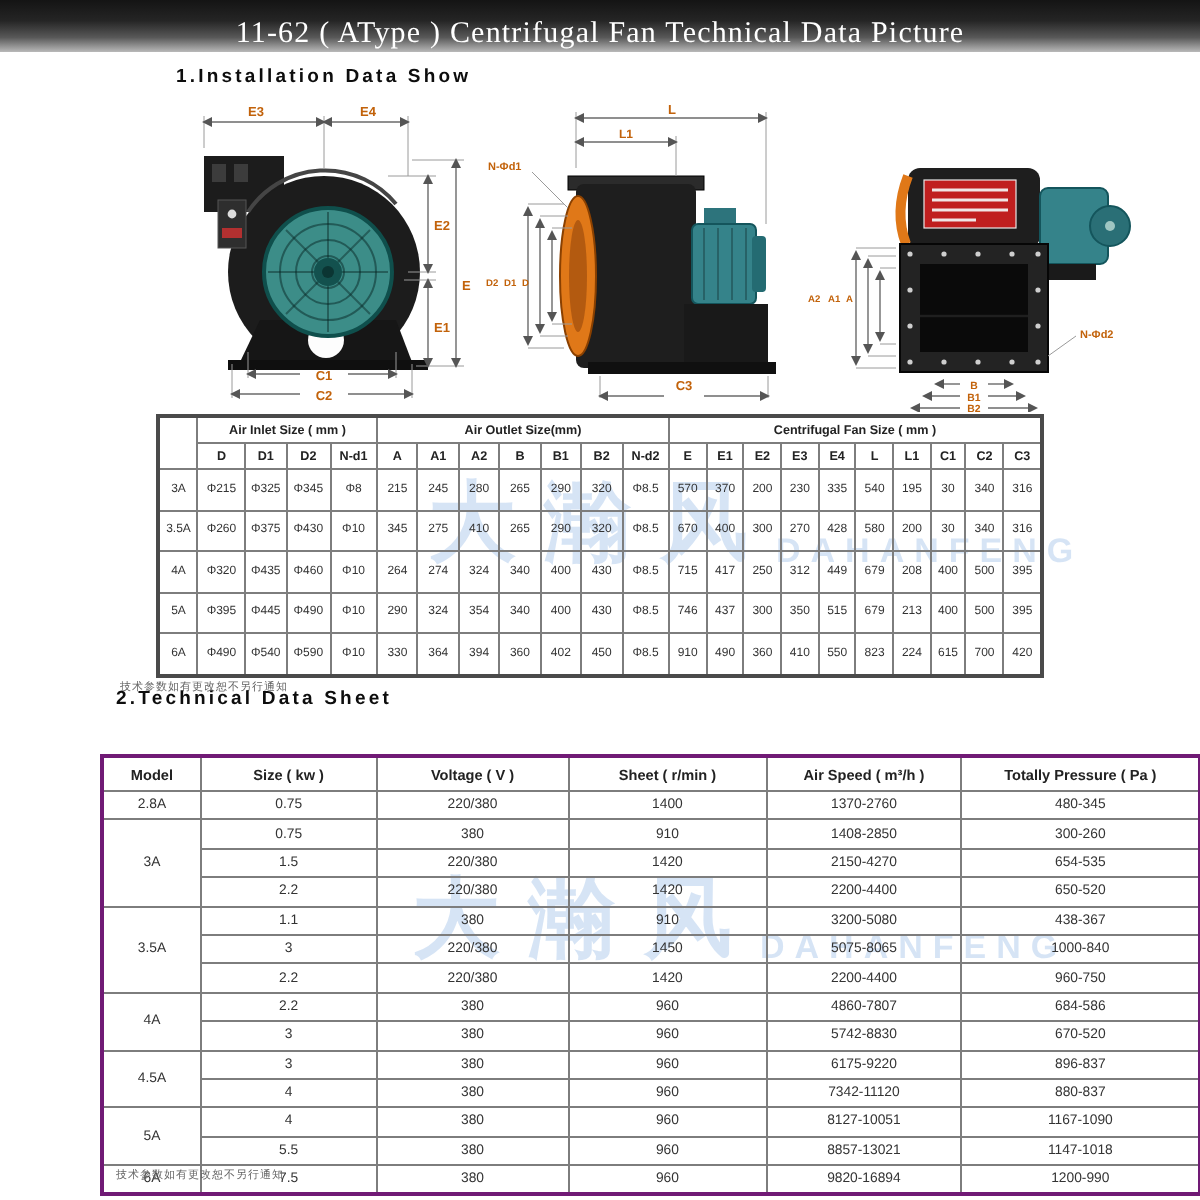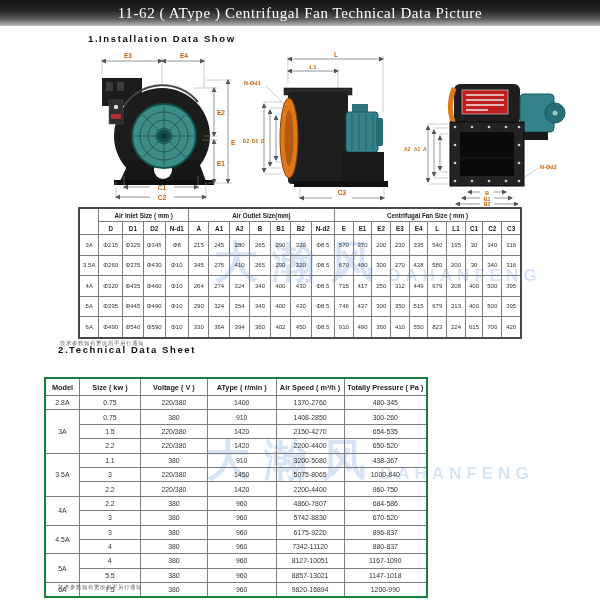--- a/index.html
+++ b/index.html
@@ -1,20 +1,20 @@
 <!DOCTYPE html>
 <html><head>
 <meta charset="utf-8">
 <style>
   html,body{margin:0;padding:0}
   body{width:600px;height:600px;background:#fff;position:relative;overflow:hidden;
        font-family:"Liberation Sans",sans-serif;color:#222}
   .titlebar{position:absolute;top:0;left:0;width:600px;height:26px;
     background:linear-gradient(180deg,#141414 0%,#252525 40%,#585858 72%,#b9b9b9 100%);
-    display:flex;align-items:center;justify-content:center}
+    display:flex;align-items:flex-end;justify-content:center}
   .titlebar span{color:#fff;font-family:"Liberation Serif",serif;font-size:15px;letter-spacing:.6px}
   .sec{position:absolute;font-weight:bold;font-size:9.5px;letter-spacing:1.6px;color:#0d0d0d}
   .s1{top:33px;left:88px}
   .s2{top:344px;left:58px}
   .diagrams{position:absolute;top:48px;left:76px;width:496px;height:158px;display:flex}
   svg{display:block}
   svg text{font-family:"Liberation Sans",sans-serif;font-weight:bold;fill:#c2620a}
   .dim{stroke:#6a6a6a;stroke-width:.7}
   .ext{stroke:#9a9a9a;stroke-width:.5}
   .wm{position:absolute;display:flex;flex-direction:row;align-items:flex-end;
@@ -23,21 +23,21 @@
   .wm .en{font-size:17px;letter-spacing:5px;margin-top:8px}
   .wm1{top:240px;left:214px}
   .wm2{top:438px;left:206px}
   table{position:absolute;border-collapse:collapse;table-layout:fixed;background:transparent}
   th,td{border:1px solid #7d7d7d;text-align:center;vertical-align:middle;padding:0;
         overflow:hidden;white-space:nowrap;color:#333}
   thead th{color:#222}
   .t1{top:207px;left:78px;width:444px;font-size:6px;border:2px solid #4a4a4a}
   .t1 thead tr th{height:12px;font-size:6.3px}
   .t1 tbody td{height:19.5px;font-size:6px}
-  .t2{top:377px;left:44px;width:384px;font-size:7px;border:2px solid #15803d}
+  .t2{top:377px;left:50px;width:551px;font-size:7px;border:2px solid #701a75}
   .t2 thead th{height:16px;font-size:7.3px}
   .t2 tbody td{height:13.4px;font-size:6.9px}
   .note{position:absolute;font-size:5.5px;color:#666;letter-spacing:.5px}
   .n1{top:340px;left:60px}
   .n2{top:584px;left:58px}
 </style>
 </head>
 <body>
 
 <header class="titlebar">
@@ -386,21 +386,21 @@
       <col style="width:17.5%">
       <col style="width:18%">
       <col style="width:17.8%">
       <col style="width:21.7%">
   </colgroup>
   <thead>
     <tr>
         <th>Model</th>
         <th>Size ( kw )</th>
         <th>Voltage ( V )</th>
-        <th>AType ( r/min )</th>
+        <th>Sheet ( r/min )</th>
         <th>Air Speed ( m³/h )</th>
         <th>Totally Pressure ( Pa )</th>
       </tr>
   </thead>
   <tbody>
       <tr>
         <td rowspan="1">2.8A</td>
         <td>0.75</td>
         <td>220/380</td>
         <td>1400</td>

